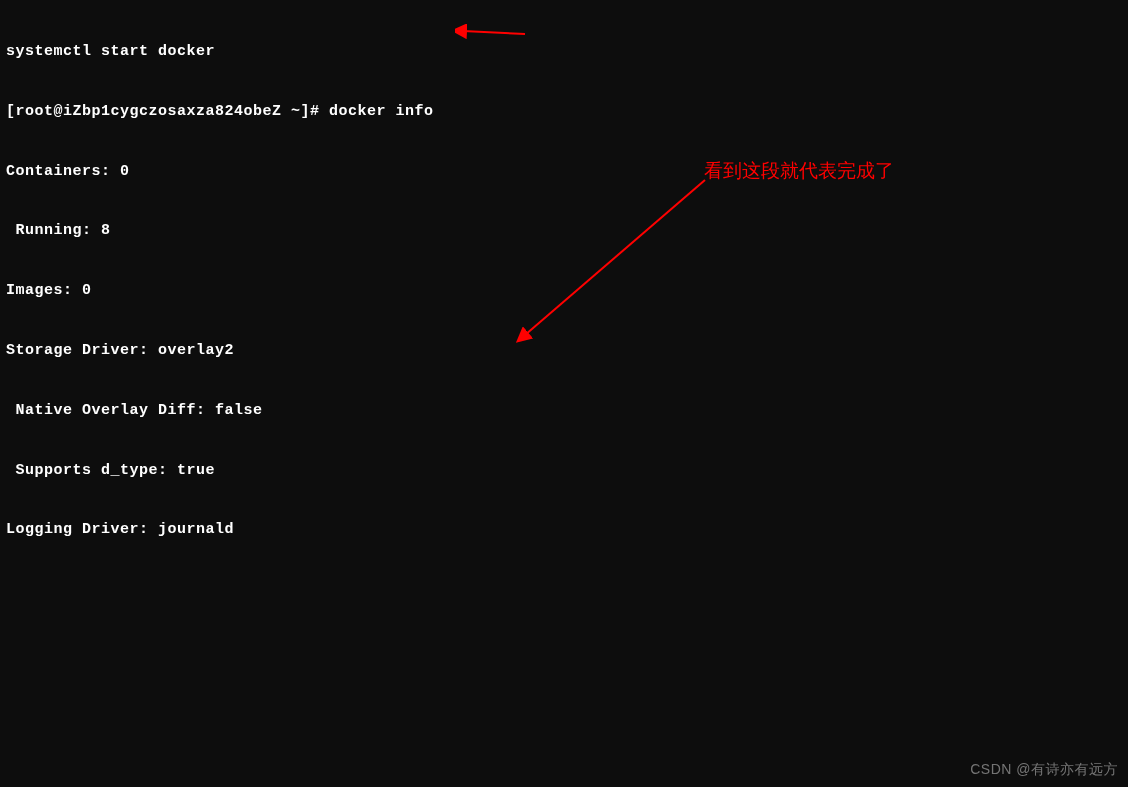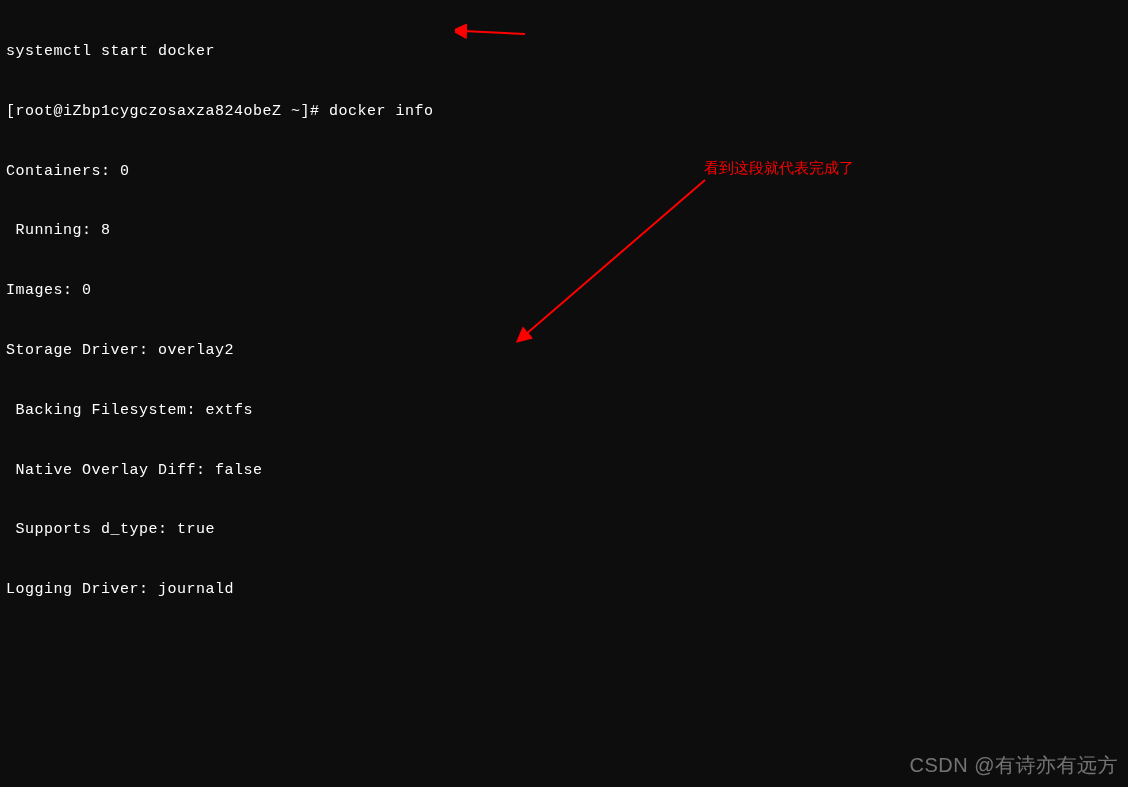--- a/index.html
+++ b/index.html
@@ -18,58 +18,58 @@
       height: 787px;
       position: relative;
       overflow: hidden;
     }
     .terminal-output {
       white-space: pre;
       letter-spacing: 0.5px;
     }
     .line {
       display: block;
+      font-weight: bold;
     }
     .annotation {
       position: absolute;
       color: #ff0000;
       font-family: "Microsoft YaHei", "SimSun", sans-serif;
-      font-size: 15px;
+      font-size: 19px;
       pointer-events: none;
     }
     .annotation-text {
       position: absolute;
       top: 158px;
       left: 704px;
     }
     .arrow-svg {
       position: absolute;
       pointer-events: none;
     }
     .watermark {
       position: absolute;
       bottom: 8px;
       right: 10px;
       color: rgba(200, 200, 200, 0.55);
       font-family: "Microsoft YaHei", "SimSun", sans-serif;
-      font-size: 20px;
+      font-size: 14px;
       letter-spacing: 0.5px;
     }
   </style>
 </head>
 <body>
 
 <div class="terminal-output">
   <span class="line">systemctl start docker</span>
   <span class="line">[root@iZbp1cygczosaxza824obeZ ~]# docker info</span>
   <span class="line">Containers: 0</span>
   <span class="line"> Running: 8</span>
   <span class="line">Images: 0</span>
   <span class="line">Storage Driver: overlay2</span>
-  <span class="line"> Backing Filesystem: extfs</span>
   <span class="line"> Native Overlay Diff: false</span>
   <span class="line"> Supports d_type: true</span>
   <span class="line">Logging Driver: journald</span>
   
   
   
   
   
   
   

